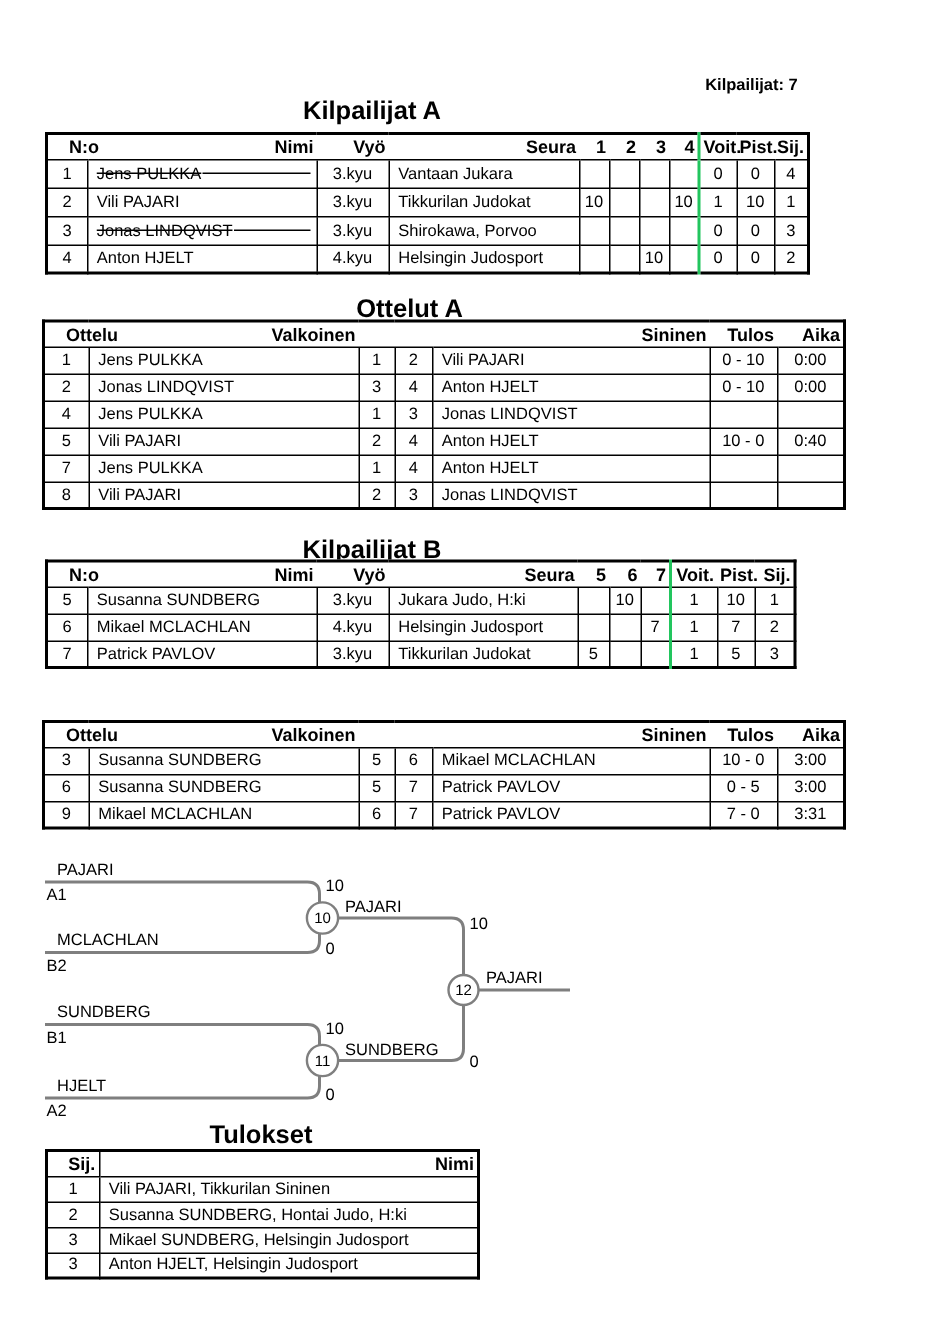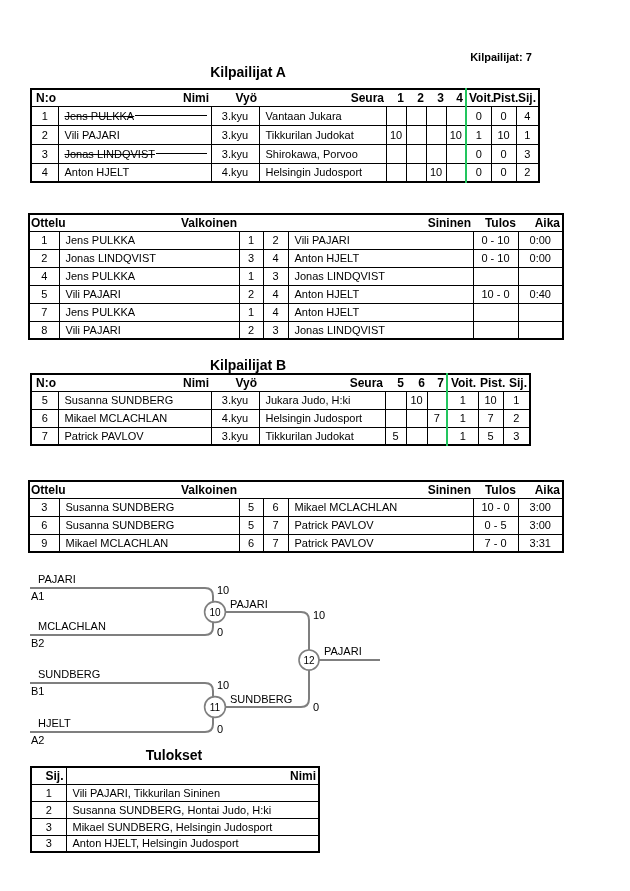--- a/index.html
+++ b/index.html
@@ -2,25 +2,25 @@
 <html><head>
 <meta charset="utf-8">
 <style>
   * { box-sizing: border-box; }
   html,body { margin:0; padding:0; background:#ffffff; }
   body { font-family:"Liberation Sans", sans-serif; color:#000; }
   .sheet { position:relative; width:630px; height:891px; background:#fff; overflow:hidden; }
   .abs { position:absolute; }
   .page-title { top:24px; left:0; width:630px; text-align:center; font-weight:bold; font-size:21px; white-space:pre; }
   .count { top:51px; left:401px; width:200px; text-align:center; font-weight:bold; font-size:11px; }
-  .sec-title { font-weight:bold; font-size:14px; text-align:center; }
+  .sec-title { font-weight:bold; font-size:17px; text-align:center; }
 
   table.grid { border-collapse:collapse; table-layout:fixed; font-size:11px; background:#fff; border:2px solid #000; }
   .grid th { font-size:12px; font-weight:bold; padding:0 2px; height:17px; border-bottom:1px solid #000; white-space:nowrap; overflow:visible; text-align:right; }
-  .grid th.hl { text-align:right; padding-left:1px; }
+  .grid th.hl { text-align:right; padding-left:14px; }
   .grid th.bl { border-left:1px solid #000; }
   .grid td { border:1px solid #000; padding:0 4px; white-space:nowrap; overflow:hidden; }
   .grid td.c { text-align:center; padding:0 1px; }
   .grid td.l { text-align:left; padding-left:6px; }
   .grid .tl { border-left:2px solid #22c55e; }
   .rows17 td { height:17px; }
   .rows18 td { height:18px; }
   .rows19 td { height:19px; }
 
   .nmwrap { display:flex; align-items:center; }
@@ -143,20 +143,21 @@
         <td class="c">10</td>
         <td class="c"></td>
         <td class="c tl">0</td>
         <td class="c">0</td>
         <td class="c">2</td>
       </tr>
 
     </tbody>
   </table>
 
+  <div class="abs sec-title" style="top:196px;left:28px;width:490px">Ottelut A</div>
   <table class="grid abs" style="top:213px;left:28px;width:534px">
     <colgroup>
       <col style="width:30px">
         <col style="width:180px">
         <col style="width:24px">
         <col style="width:25px">
       <col style="width:185px">
         <col style="width:45px">
         <col style="width:45px">
     </colgroup>

